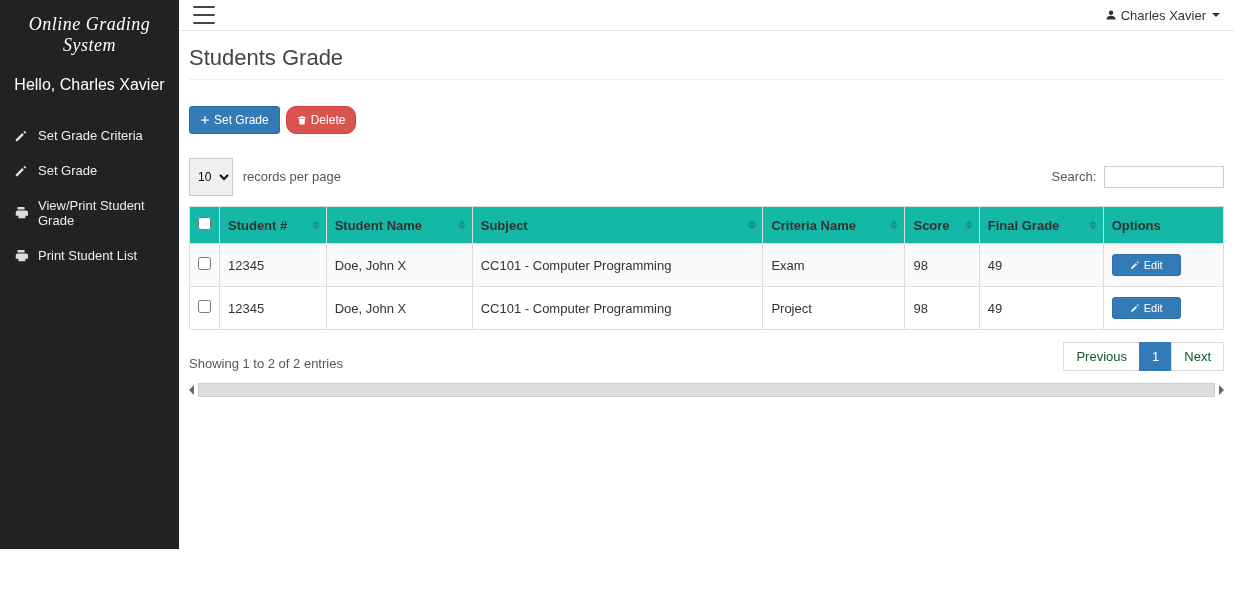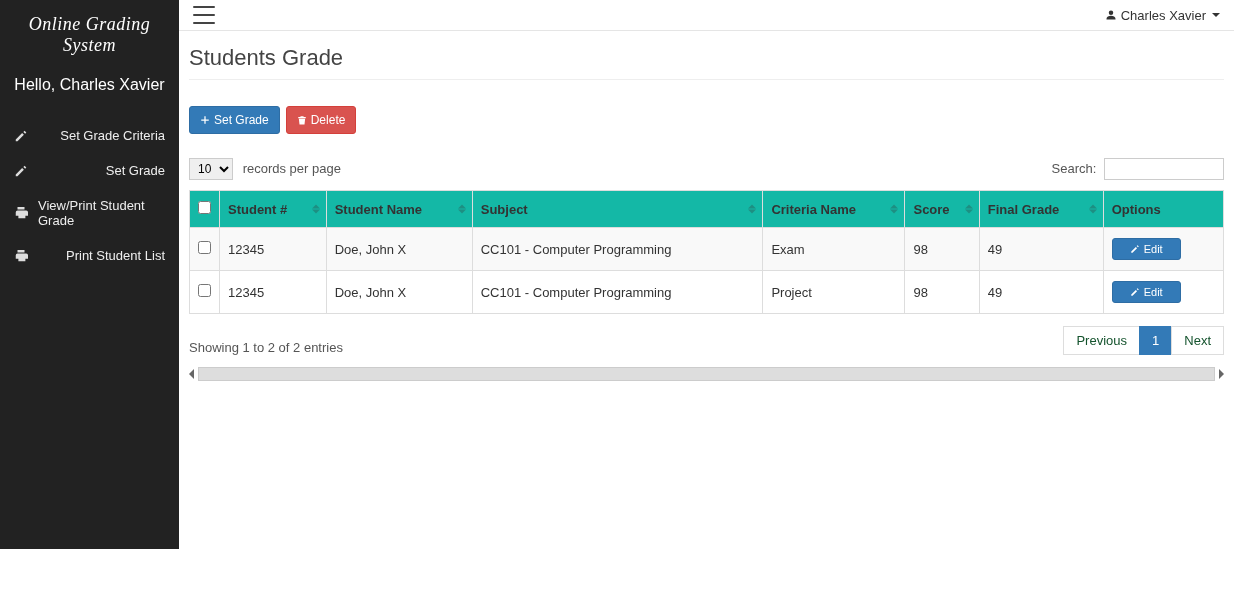--- a/index.html
+++ b/index.html
@@ -3,41 +3,41 @@
 <meta charset="utf-8">
 <style>
   * { box-sizing: border-box; margin: 0; padding: 0; }
   body { font-family: "Helvetica Neue", Helvetica, Arial, sans-serif; font-size: 14px; color: #333; background: #fff; }
   .layout { display: flex; width: 1234px; height: 549px; overflow: hidden; }
   
   .sidebar { width: 179px; background: #222; color: #fff; display: flex; flex-direction: column; }
   .brand { font-family: "Brush Script MT", cursive; font-style: italic; font-size: 18px; text-align: center; padding: 14px 8px 10px 8px; letter-spacing: 0.5px; }
   .hello { text-align: center; font-size: 16px; padding: 10px 8px 24px 8px; }
   .side-nav { display: flex; flex-direction: column; }
-  .side-item { display: flex; align-items: center; gap: 10px; padding: 10px 14px; color: #eee; font-size: 13px; cursor: pointer; justify-content: space-between; }
+  .side-item { display: flex; align-items: center; gap: 10px; padding: 10px 14px; color: #eee; font-size: 13px; cursor: pointer; }
   .side-icon { width: 14px; height: 14px; display: inline-flex; align-items: center; justify-content: center; }
   .side-icon svg { width: 14px; height: 14px; fill: #ddd; }
   
   .main { flex: 1; display: flex; flex-direction: column; min-width: 0; }
   .topbar { display: flex; align-items: center; justify-content: space-between; padding: 6px 10px; border-bottom: 1px solid #e5e5e5; }
   .hamburger { width: 22px; height: 18px; display: flex; flex-direction: column; justify-content: space-between; cursor: pointer; margin-left: 4px; }
   .hamburger span { display: block; height: 2px; background: #444; border-radius: 1px; }
   .user-menu { display: flex; align-items: center; gap: 4px; color: #333; cursor: pointer; font-size: 13px; padding-right: 4px; }
   .user-menu svg { width: 12px; height: 12px; fill: #333; }
   .caret { width: 0; height: 0; border-left: 4px solid transparent; border-right: 4px solid transparent; border-top: 4px solid #333; margin-left: 2px; }
   .content { padding: 14px 10px 10px 10px; overflow-x: auto; background: #fff; }
   .page-title { font-size: 22px; font-weight: 500; color: #444; margin-bottom: 26px; border-bottom: 1px solid #eee; padding-bottom: 8px; }
   .action-row { display: flex; gap: 6px; margin-bottom: 24px; }
   .btn { display: inline-flex; align-items: center; gap: 4px; padding: 6px 10px; font-size: 12px; border-radius: 3px; border: 1px solid transparent; color: #fff; cursor: pointer; }
   .btn-sm { padding: 4px 17px; font-size: 11px; }
   .btn-primary { background: #337ab7; border-color: #2e6da4; }
-  .btn-danger  { background: #d9534f; border-color: #d43f3a; }
+  .btn-danger  { background: #d9534f; border-color: #d43f3a; border-radius: 10px; }
   .btn svg { width: 10px; height: 10px; fill: #fff; }
   .table-controls { display: flex; justify-content: space-between; align-items: center; margin-bottom: 10px; font-size: 13px; color: #555; }
-  .length-control select { padding: 2px 4px; border: 1px solid #ccc; font-size: 12px; margin-right: 6px; }
+  .length-control select { padding: 10px 4px; border: 1px solid #ccc; font-size: 12px; margin-right: 6px; }
   .search-control input { border: 1px solid #ccc; padding: 3px 6px; font-size: 12px; margin-left: 4px; width: 120px; }
   table.dt { width: 100%; border-collapse: collapse; border: 1px solid #ddd; font-size: 13px; }
   table.dt th, table.dt td { padding: 10px 8px; border: 1px solid #ddd; text-align: left; vertical-align: middle; }
   table.dt thead th { background: #14b8a6; font-weight: 700; color: #333; position: relative; }
   table.dt tbody tr:nth-child(odd) { background: #f9f9f9; }
   .sort-icons { position: absolute; right: 6px; top: 50%; transform: translateY(-50%); display: flex; flex-direction: column; gap: 1px; opacity: 0.3; }
   .sort-icons span { width: 0; height:0; border-left:4px solid transparent; border-right:4px solid transparent; }
   .sort-icons .up { border-bottom: 4px solid #333; }
   .sort-icons .dn { border-top: 4px solid #333; }
   .th-check, .td-check { width: 30px; text-align: center; }

